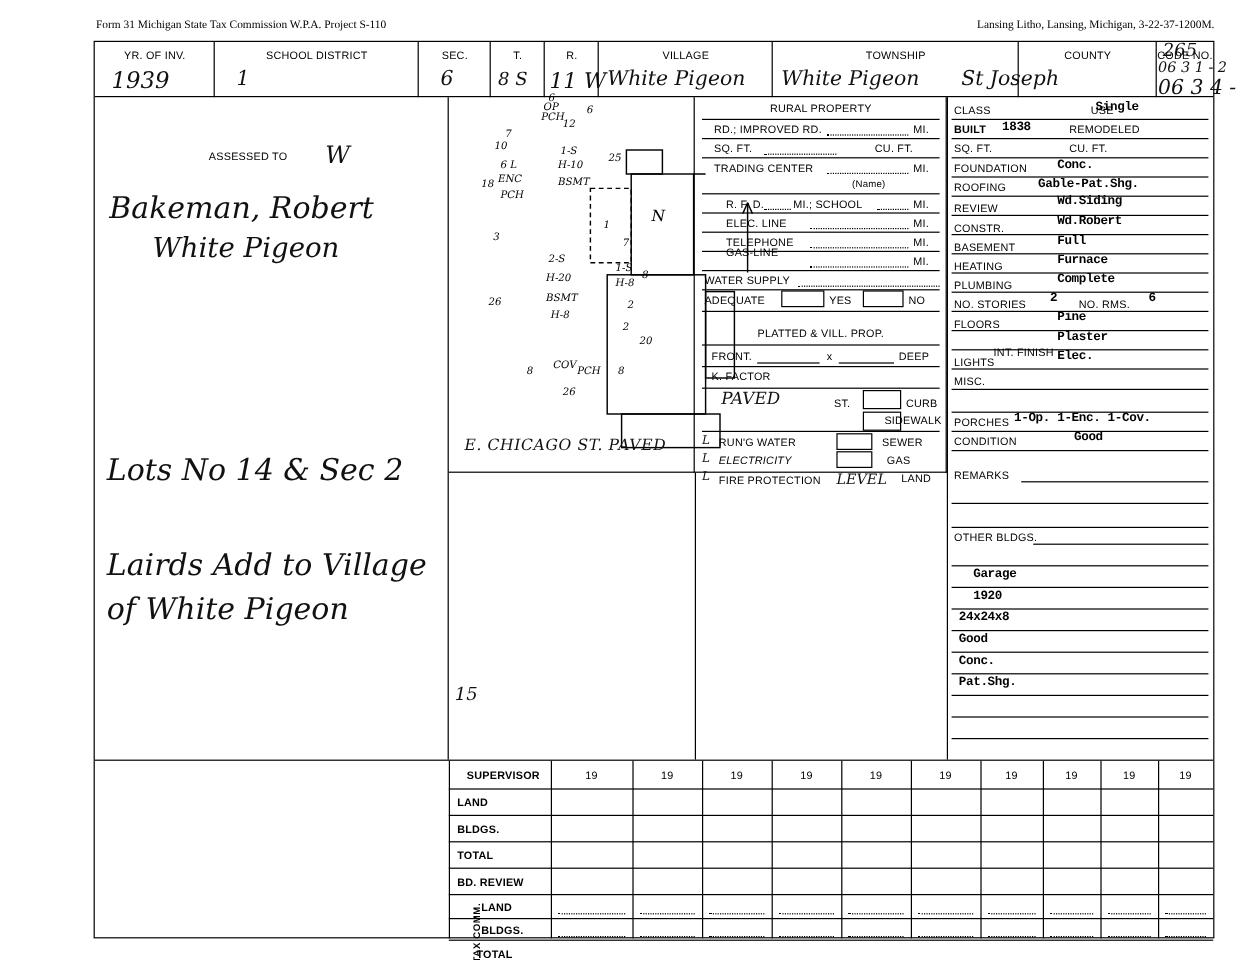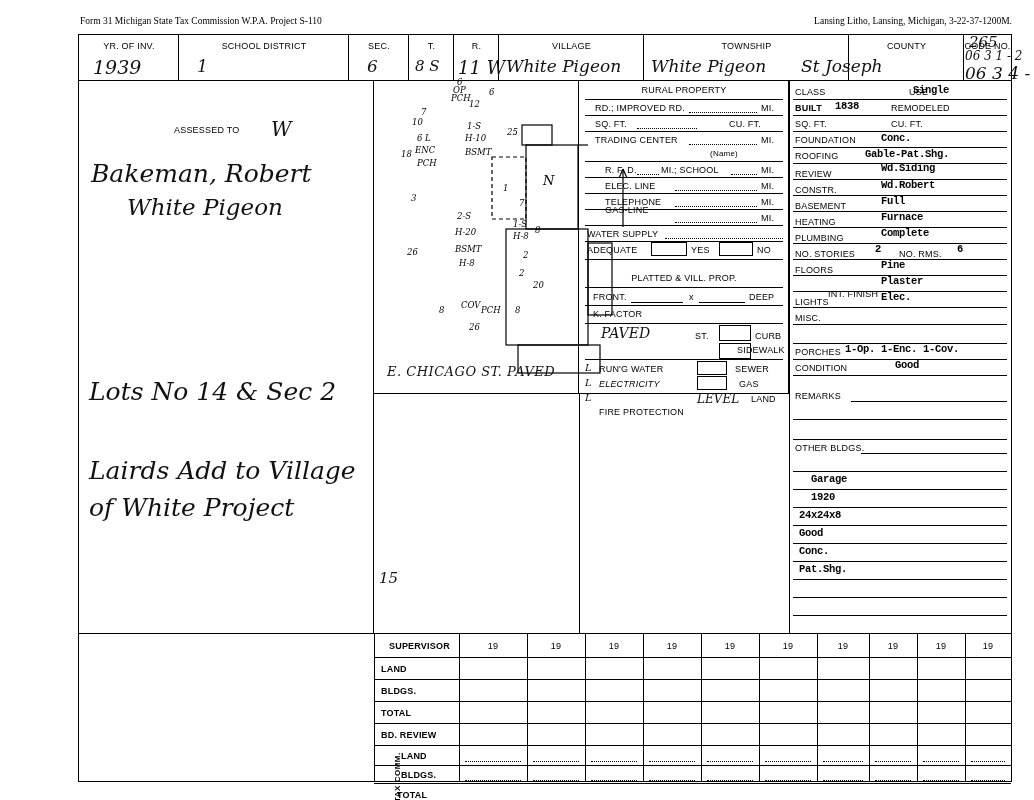--- a/index.html
+++ b/index.html
@@ -143,21 +143,21 @@
       <div class="abs hw" style="left:886px;top:28px;font-size:17px;">06 3 4 - 2</div>
     </div>
 
     <div class="abs br" style="left:0;top:46px;width:295px;height:552px;">
       <div class="abs lbl" style="left:95px;top:44px;">ASSESSED TO</div>
       <div class="abs hw" style="left:192px;top:36px;font-size:20px;">W</div>
       <div class="abs hw" style="left:12px;top:78px;font-size:25px;">Bakeman, Robert</div>
       <div class="abs hw" style="left:48px;top:113px;font-size:23px;">White Pigeon</div>
       <div class="abs hw" style="left:10px;top:296px;font-size:25px;">Lots No 14 &amp; Sec 2</div>
       <div class="abs hw" style="left:10px;top:375px;font-size:25px;">Lairds Add to Village</div>
-      <div class="abs hw" style="left:10px;top:412px;font-size:25px;">of White Project</div>
+      <div class="abs hw" style="left:10px;top:412px;font-size:25px;">of White Pigeon</div>
     </div>
 
     <div class="abs br bb" style="left:295px;top:46px;width:205px;height:313px;"></div>
     <div class="abs" style="left:295px;top:359px;width:205px;height:239px;"></div>
 
     <svg class="abs" style="left:295px;top:46px;width:260px;height:320px;" viewBox="0 0 260 320">
       <g stroke="#000" fill="none" stroke-width="1.2">
 
         <rect x="148" y="44" width="30" height="20"></rect>
 
@@ -300,21 +300,21 @@
       <div class="abs lblL" style="left:20px;top:283px;">RUN'G WATER</div>
       <div class="abs box" style="left:118px;top:280px;width:30px;height:14px;"></div>
       <div class="abs lblL" style="left:156px;top:283px;">SEWER</div>
 
       <div class="abs lblL hw" style="left:6px;top:296px;font-size:10px;">L</div>
       <div class="abs lblL" style="left:20px;top:298px;font-style:italic;">ELECTRICITY</div>
       <div class="abs box" style="left:118px;top:295px;width:30px;height:14px;"></div>
       <div class="abs lblL" style="left:160px;top:298px;">GAS</div>
 
       <div class="abs lblL hw" style="left:6px;top:311px;font-size:10px;">L</div>
-      <div class="abs lblL" style="left:20px;top:326px;">FIRE PROTECTION</div>
+      <div class="abs lblL" style="left:20px;top:314px;">FIRE PROTECTION</div>
       <div class="abs hw" style="left:118px;top:311px;font-size:12px;">LEVEL</div>
       <div class="abs lblL" style="left:172px;top:313px;">LAND</div>
     </div>
 
     <div class="abs" style="left:710px;top:46px;width:222px;height:552px;">
 
       <div class="abs lblL" style="left:6px;top:6px;">CLASS</div>
       <div class="abs lblL" style="left:96px;top:6px;margin-left:24px;">USE</div>
       <div class="abs tw" style="left:124px;top:3px;">Single</div>
       <div class="abs solidline" style="left:4px;top:18px;width:214px;height:0;"></div>

